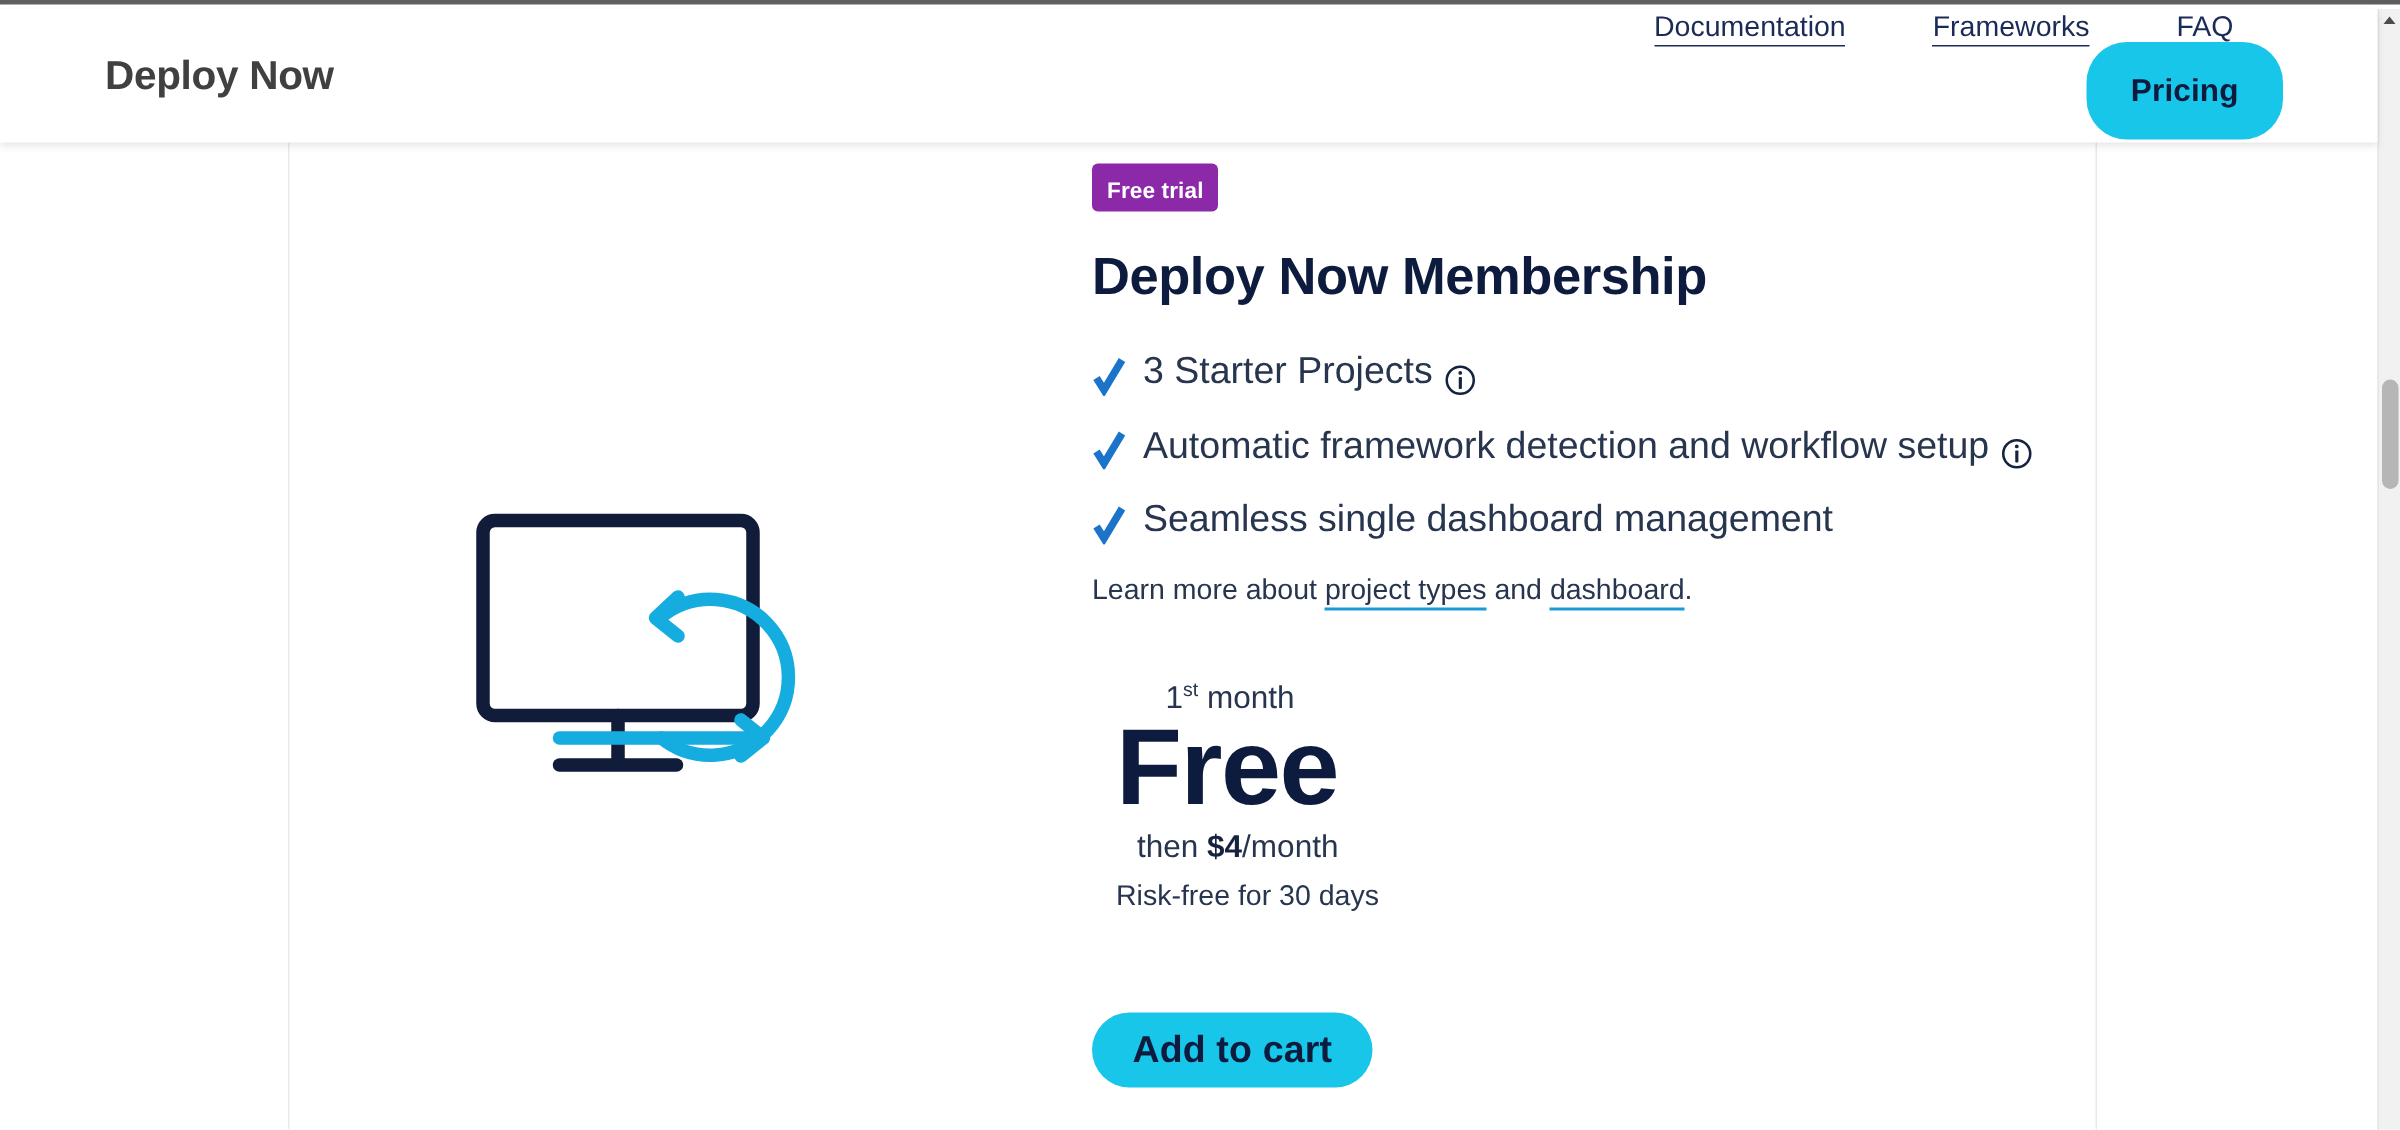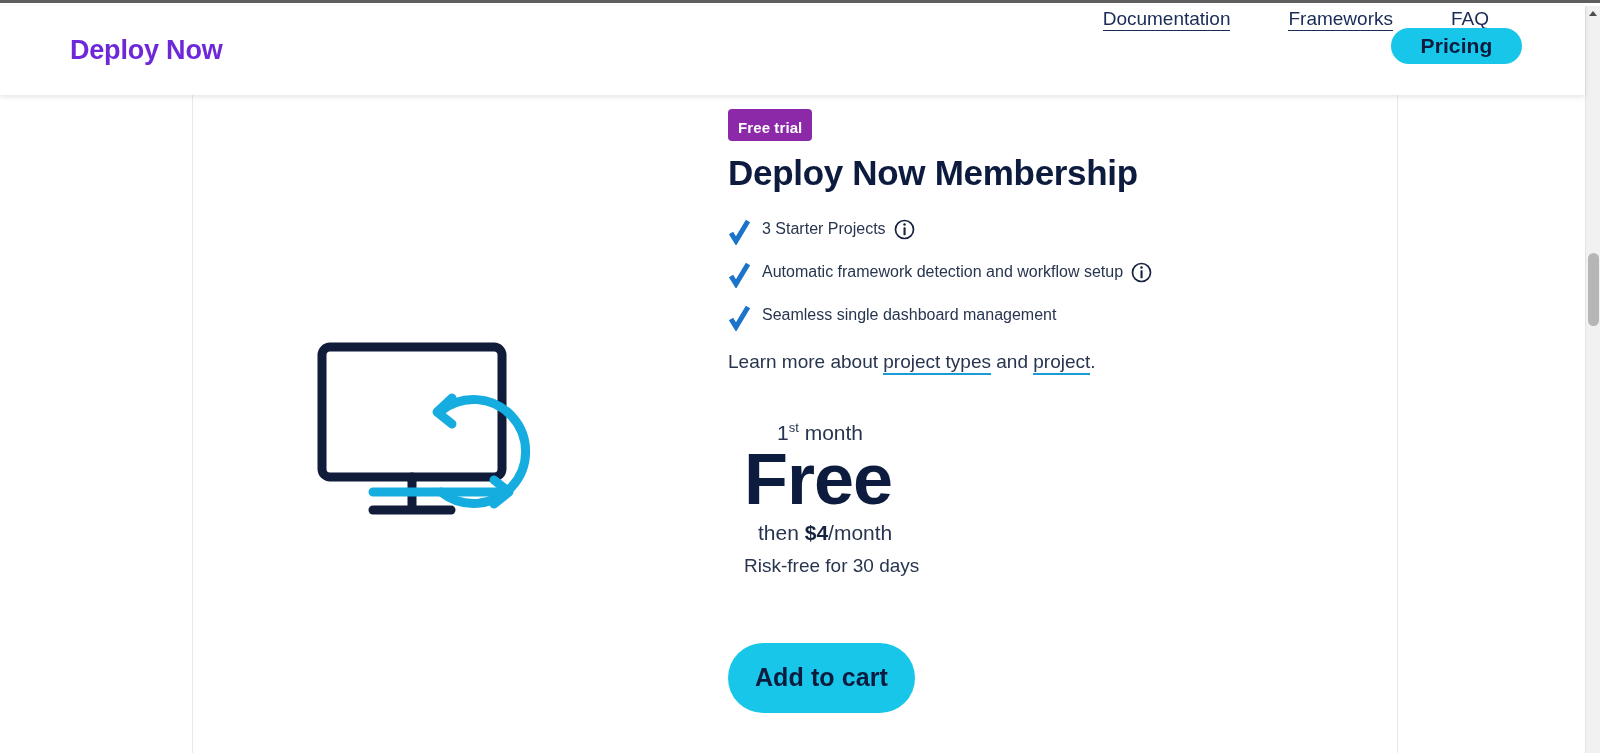--- a/index.html
+++ b/index.html
@@ -66,21 +66,21 @@
     z-index: 20;
     box-shadow: 0 2px 5px rgba(0,0,0,0.10);
   }
 
   .brand {
     position: absolute;
     left: 70px;
     top: 29px;
     font-size: 27px;
     font-weight: bold;
-    color: #6d28d9;
+    color: #404040;
     letter-spacing: -0.2px;
     white-space: nowrap;
   }
 
   .nav {
     position: absolute;
     right: 96px;
     top: 2px;
     height: 89px;
     display: flex;
@@ -97,21 +97,21 @@
     white-space: nowrap;
     cursor: pointer;
   }
   .nav-link:last-of-type { margin-right: 0; }
 
   .pricing-btn {
     position: absolute;
     right: -33px;
     top: 20px;
     width: 131px;
-    height: 36px;
+    height: 65px;
     border: none;
     border-radius: 27px;
     background: #17c6e8;
     color: #0d1b3e;
     font-family: "Liberation Sans", sans-serif;
     font-size: 21px;
     font-weight: bold;
     cursor: pointer;
     letter-spacing: 0.1px;
   }
@@ -172,37 +172,37 @@
     background: #8c29a8;
     color: #ffffff;
     font-size: 15px;
     font-weight: bold;
     padding: 10px 10px 5px;
     border-radius: 4px;
     letter-spacing: 0.1px;
   }
 
   .product-title {
-    margin-top: 12px;
+    margin-top: 24px;
     font-size: 35px;
     font-weight: bold;
     color: #0d1b3e;
     letter-spacing: -0.3px;
     line-height: 1.15;
   }
 
   .feature-list {
     list-style: none;
     margin-top: 26px;
   }
   .feature-item {
     display: flex;
-    align-items: flex-start;
+    align-items: flex-end;
     margin-bottom: 17px;
-    font-size: 16px;
+    font-size: 25px;
     color: #27354f;
     line-height: 1.3;
   }
   .check-icon {
     flex: 0 0 28px;
     width: 28px;
     height: 26px;
     margin-right: 6px;
     display: inline-flex;
     align-items: center;
@@ -261,21 +261,21 @@
     font-size: 19px;
     color: #27354f;
     margin-top: 10px;
     padding-left: -2px;
   }
 
   .add-to-cart {
     margin-top: 66px;
     margin-left: 0px;
     width: 187px;
-    height: 70px;
+    height: 50px;
     border: none;
     border-radius: 35px;
     background: #17c6e8;
     color: #0d1b3e;
     font-family: "Liberation Sans", sans-serif;
     font-size: 25px;
     font-weight: bold;
     cursor: pointer;
     letter-spacing: 0.1px;
   }
@@ -370,21 +370,21 @@
             <span class="check-icon">
               <svg width="24" height="26" viewBox="0 0 24 26" xmlns="http://www.w3.org/2000/svg">
                 <path d="M3 14 L8 22 L20 2" stroke="#1b74c9" stroke-width="5" fill="none" stroke-linecap="butt" stroke-linejoin="miter"></path>
               </svg>
             </span>
             <span>Seamless single dashboard management</span>
           </li>
 
         </ul>
 
-        <p class="learn-more"><span>Learn more about </span><a class="learn-link">project types</a><span> and </span><a class="learn-link">project</a><span>.</span></p>
+        <p class="learn-more"><span>Learn more about </span><a class="learn-link">project types</a><span> and </span><a class="learn-link">dashboard</a><span>.</span></p>
 
         <div class="price-block">
 
           <div class="price-term"><span>1</span><sup>st</sup><span> month</span></div>
 
           <div class="price-main">Free</div>
 
           <div class="price-then"><span>then </span><b>$4</b><span>/month</span></div>
 
           <div class="price-risk">Risk-free for 30 days</div>

